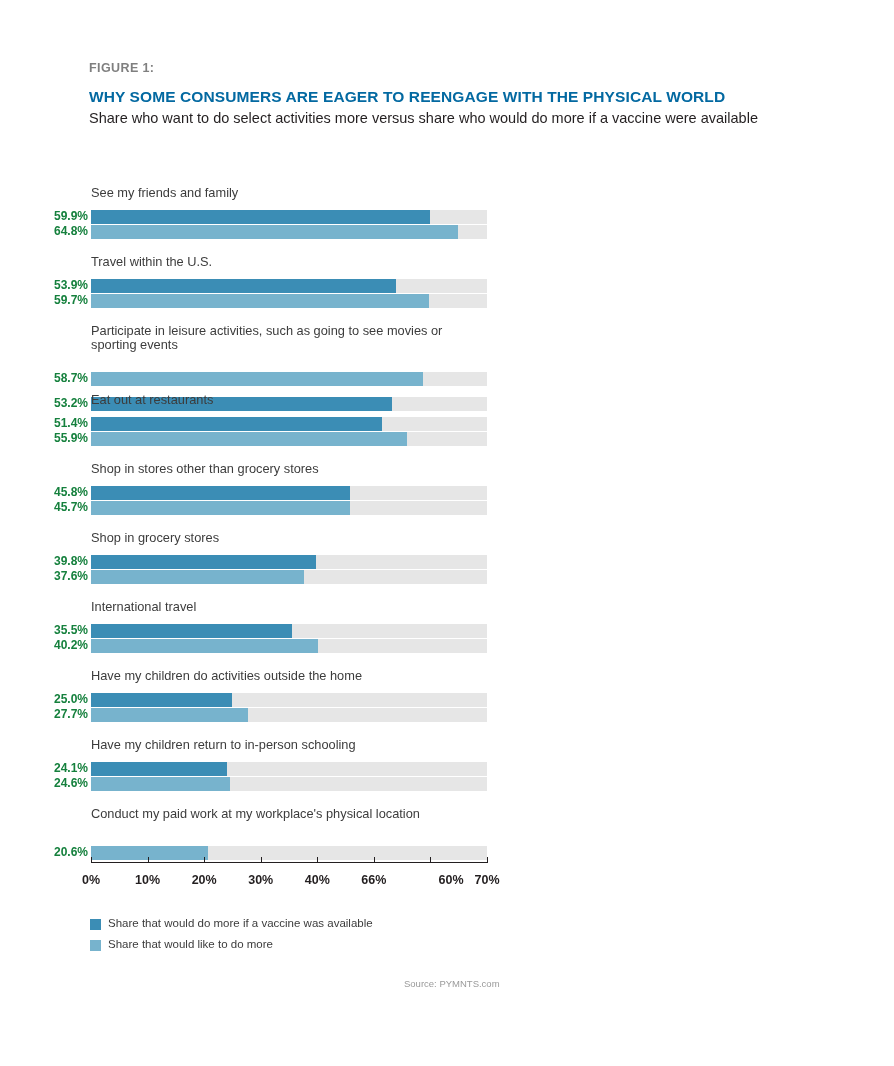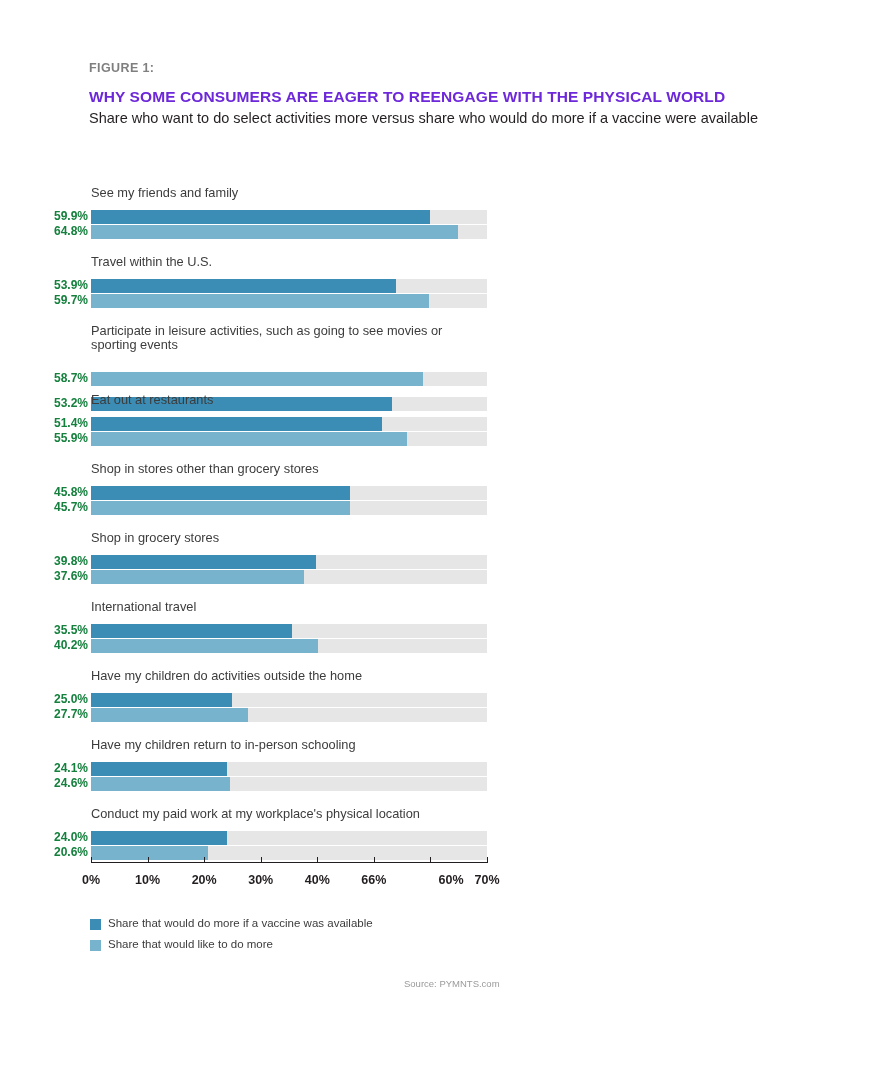--- a/index.html
+++ b/index.html
@@ -34,21 +34,21 @@
     letter-spacing: 0.4px;
     color: #7f7f7f;
   }
   .chart-title {
     position: absolute;
     left: 89px;
     top: 88px;
     font-size: 15.5px;
     font-weight: bold;
     letter-spacing: 0.1px;
-    color: #6d28d9;
+    color: #0369a1;
     white-space: nowrap;
   }
   .chart-subtitle {
     position: absolute;
     left: 89px;
     top: 110px;
     font-size: 14.5px;
     font-weight: normal;
     color: #231f20;
     white-space: nowrap;
@@ -332,26 +332,20 @@
         </div>
         <div class="bar-row r2">
           <div class="val-label">24.6%</div>
           <div class="track">
             <div class="fill light" style="width: 139.166px;"></div>
           </div>
         </div>
       </div>
       <div class="group">
         <div class="cat-label">Conduct my paid work at my workplace's physical location</div>
-        <div class="bar-row r1">
-          <div class="val-label">24.0%</div>
-          <div class="track">
-            <div class="fill dark" style="width: 135.771px;"></div>
-          </div>
-        </div>
         <div class="bar-row r2">
           <div class="val-label">20.6%</div>
           <div class="track">
             <div class="fill light" style="width: 116.537px;"></div>
           </div>
         </div>
       </div>
     </div>
 
   <div class="axis" id="axis-area">

